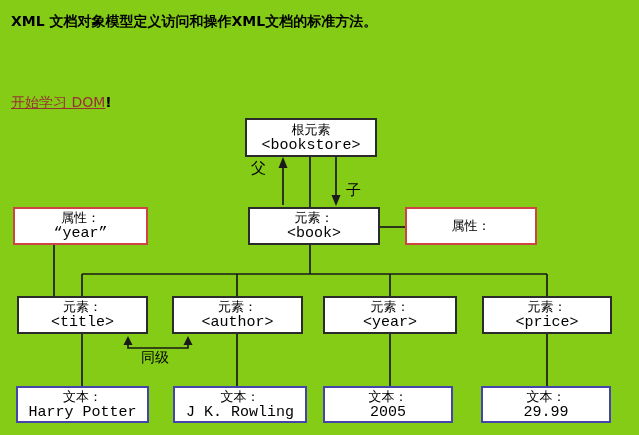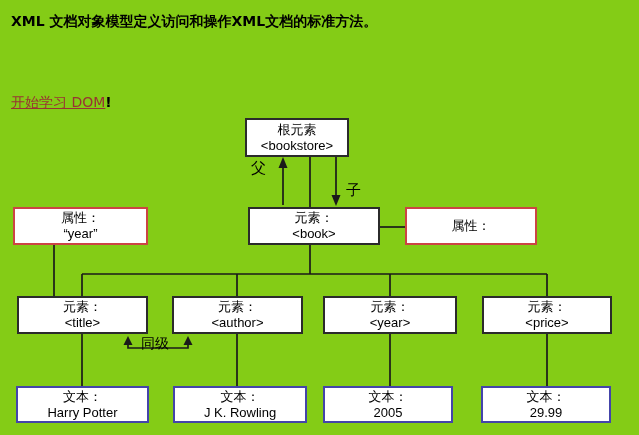--- a/index.html
+++ b/index.html
@@ -13,21 +13,21 @@
   .bang{color:#000;font-weight:bold;}
   svg.connectors{position:absolute;left:0;top:0;}
   .node{
     position:absolute;box-sizing:border-box;background:#fff;
     border:2px solid var(--element-border,#2b2b2b);
     display:flex;flex-direction:column;justify-content:center;align-items:center;
     text-align:center;font-size:13px;line-height:16px;
   }
   .node.attr{border-color:var(--attribute-border,#cc4444);}
   .node.textnode{border-color:var(--text-border,#4444aa);}
-  .mono{font-family:Liberation Sans, sans-serif;font-size:13px;}
+  .mono{font-family:Liberation Mono, monospace;font-size:15px;}
   .edge-label{position:absolute;font-size:15px;line-height:15px;}
   .edge-label.small{font-size:14px;}
 </style>
 </head>
 <body>
 
 <div class="page">
 
   <p class="intro" style="left:11px;top:13px;">XML 文档对象模型定义访问和操作XML文档的标准方法。</p>
   <p class="link-line" style="left:11px;top:94px;"><a class="dom-link" href="#">开始学习 DOM</a><span class="bang">!</span></p>
@@ -60,21 +60,21 @@
     <line x1="390" y1="334" x2="390" y2="386"></line>
     <line x1="547" y1="334" x2="547" y2="386"></line>
 
     <g>
       <path d="M128,343 L128,348 L188,348 L188,343" fill="none"></path>
       <polygon points="128,336 123.5,345 132.5,345" stroke="none"></polygon>
       <polygon points="188,336 183.5,345 192.5,345" stroke="none"></polygon>
     </g>
   </svg>
 
-  <div class="node" style="left:245px;top:118px;width:104px;height:39px;">
+  <div class="node" style="left:245px;top:118px;width:132px;height:39px;">
     <span>根元素</span>
     <span class="mono">&lt;bookstore&gt;</span>
   </div>
 
   <div class="edge-label" style="left:251px;top:161px;">父</div>
   <div class="edge-label" style="left:346px;top:183px;">子</div>
 
   <div class="node attr" style="left:13px;top:207px;width:135px;height:38px;">
     <span>属性：</span>
     <span class="mono">“year”</span>
@@ -97,21 +97,21 @@
   </div>
   <div class="node" style="left:323px;top:296px;width:134px;height:38px;">
     <span>元素：</span>
     <span class="mono">&lt;year&gt;</span>
   </div>
   <div class="node" style="left:482px;top:296px;width:130px;height:38px;">
     <span>元素：</span>
     <span class="mono">&lt;price&gt;</span>
   </div>
 
-  <div class="edge-label small" style="left:141px;top:336px;">同级</div>
+  <div class="edge-label small" style="left:141px;top:350px;">同级</div>
 
   <div class="node textnode" style="left:16px;top:386px;width:133px;height:37px;">
     <span>文本：</span>
     <span class="mono">Harry Potter</span>
   </div>
   <div class="node textnode" style="left:173px;top:386px;width:134px;height:37px;">
     <span>文本：</span>
     <span class="mono">J K. Rowling</span>
   </div>
   <div class="node textnode" style="left:323px;top:386px;width:130px;height:37px;">

